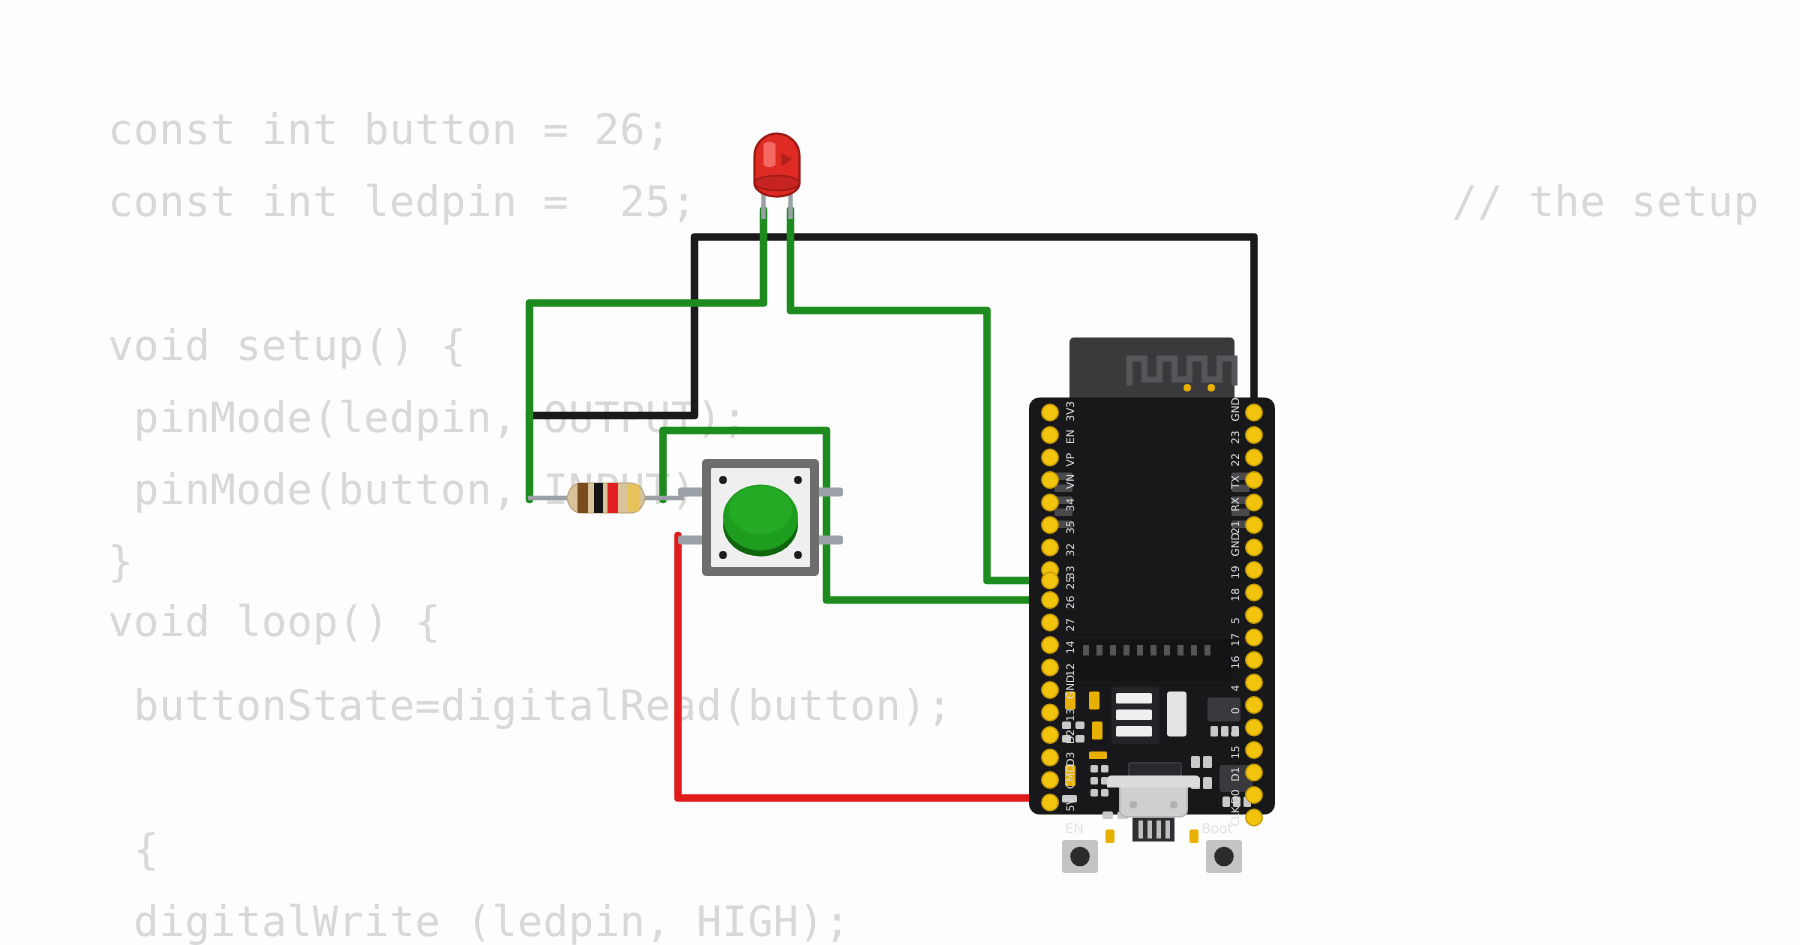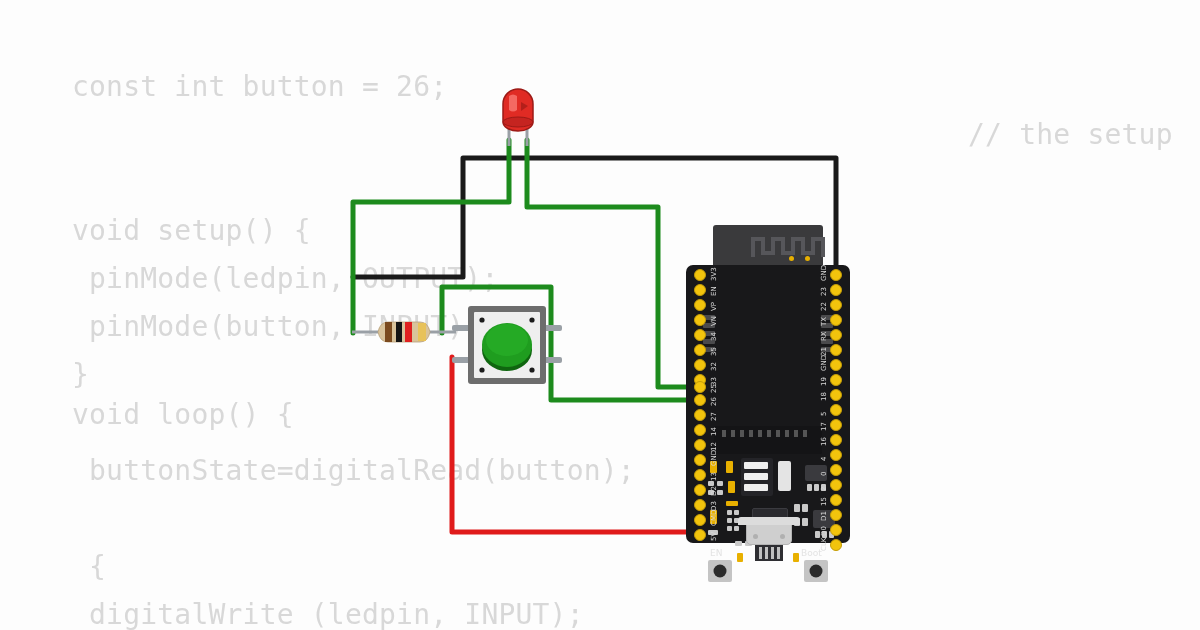--- a/index.html
+++ b/index.html
@@ -194,28 +194,29 @@
     border: 1px solid #b4b4b4;
   }
 </style>
 </head>
 <body>
 
 <div id="stage">
 
   <div class="code-layer">
     <div class="code-line code-col-left" style="top:72px">const int button = 26;</div>
+    <div class="code-line code-col-left" style="top:120px">const int ledpin =  25;</div>
     <div class="code-line code-col-left" style="top:216px">void setup() {</div>
     <div class="code-line code-col-left" style="top:264px"> pinMode(ledpin, OUTPUT);</div>
     <div class="code-line code-col-left" style="top:312px"> pinMode(button, INPUT);</div>
     <div class="code-line code-col-left" style="top:360px">}</div>
     <div class="code-line code-col-left" style="top:400px">void loop() {</div>
     <div class="code-line code-col-left" style="top:456px"> buttonState=digitalRead(button);</div>
     <div class="code-line code-col-left" style="top:552px"> {</div>
-    <div class="code-line code-col-left" style="top:600px"> digitalWrite (ledpin, INPUT);</div>
+    <div class="code-line code-col-left" style="top:600px"> digitalWrite (ledpin, HIGH);</div>
 
     <div class="code-line" style="left:928px; top:120px">// the setup</div>
   </div>
 
   <svg class="wire-layer" viewBox="0 0 1200 630">
 
     <path d="M 355,280 L 355,280" fill="none" stroke="none"></path>
     <path d="M 353,277 L 463,277 L 463,158 L 836,158 L 836,272" fill="none" stroke="#1a1a1a" stroke-width="5" stroke-linecap="round" stroke-linejoin="round"></path>
 
     <path d="M 353,333 L 353,202 L 509,202 L 509,140" fill="none" stroke="#1d8b1d" stroke-width="5" stroke-linecap="round" stroke-linejoin="round"></path>

